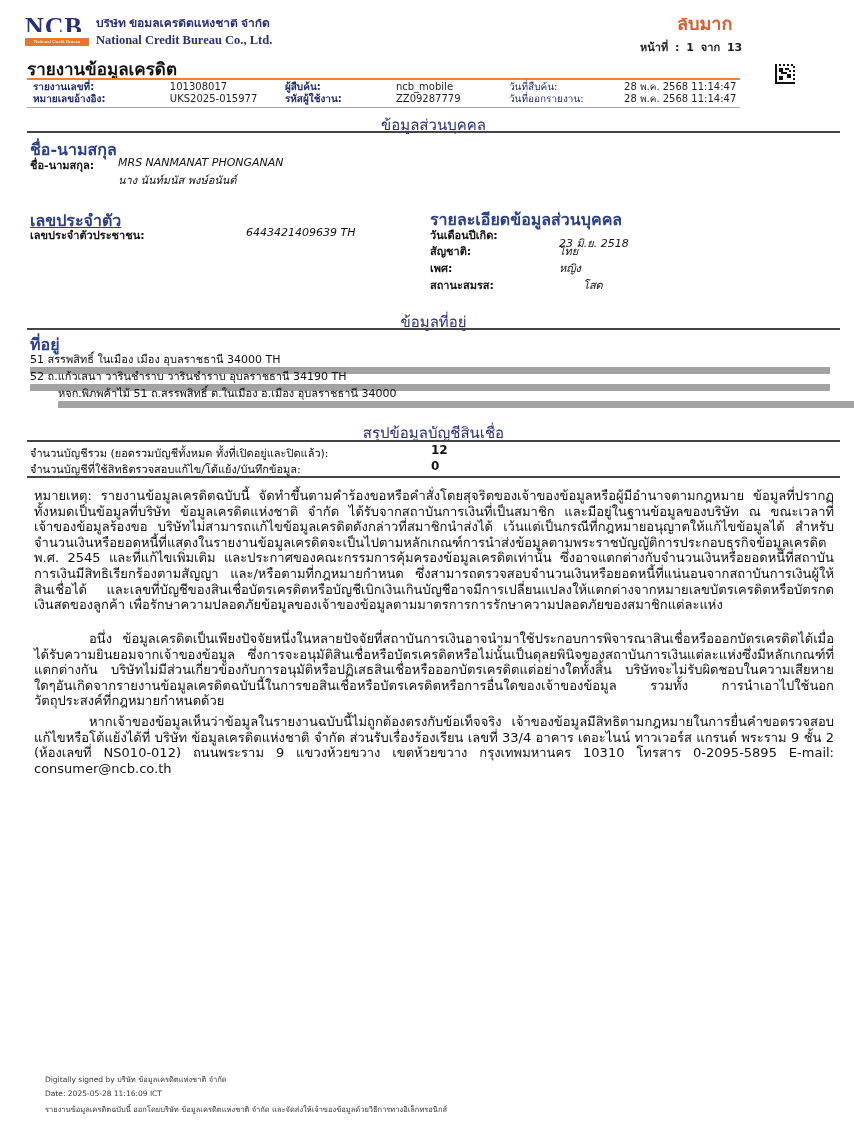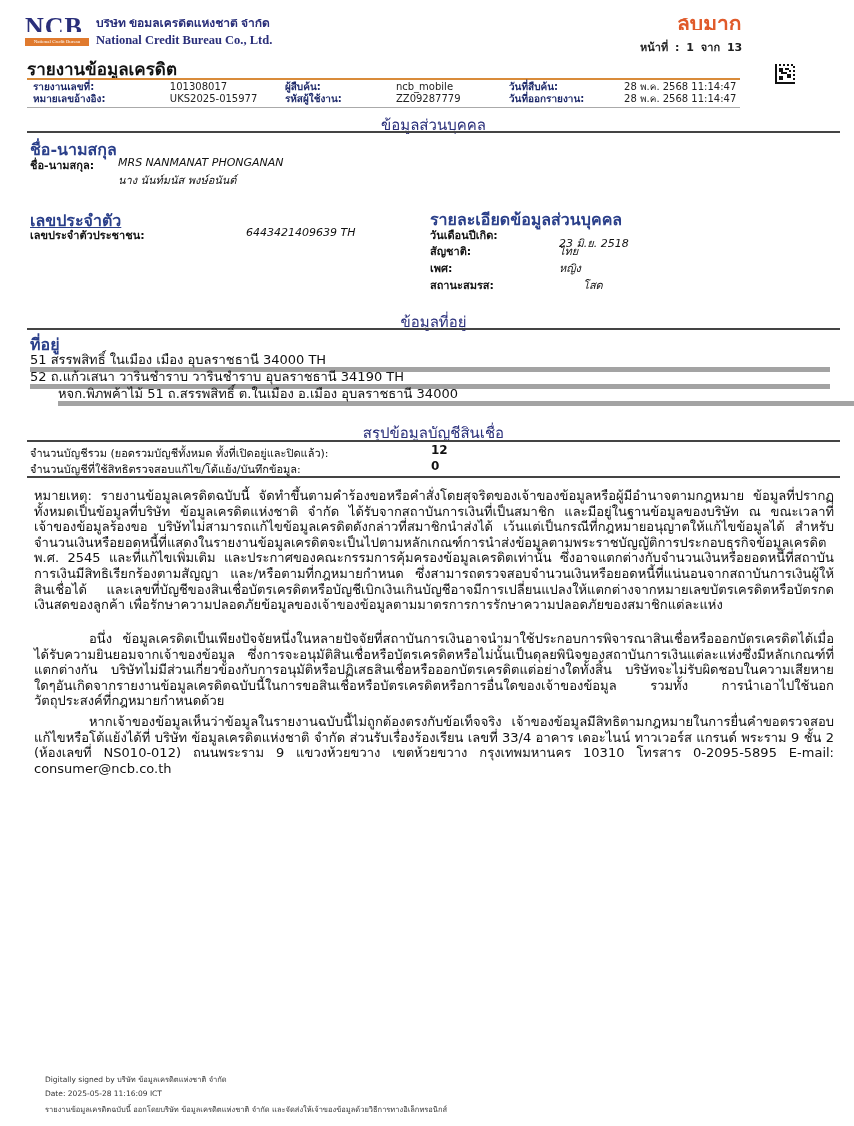--- a/index.html
+++ b/index.html
@@ -3,41 +3,41 @@
   <meta charset="utf-8">
   <style>
     html, body { margin: 0; padding: 0; background: #ffffff; }
     body { width: 854px; height: 1126px; position: relative; overflow: hidden; font-family: "DejaVu Sans", sans-serif; color: #111; }
     .abs { position: absolute; }
     .logo-box { left: 25px; top: 20px; width: 64px; height: 26px; }
     .logo-letters { position:absolute; left:0; top:-6px; font-family:"Liberation Serif", serif; font-weight:bold; font-size:26px; color:#2a2f7a; letter-spacing:1px; line-height:26px; height:18px; overflow:hidden; }
     .logo-band { position:absolute; left:0; top:18px; width:64px; height:8px; background:#e07a2e; color:#fff; font-size:5px; line-height:8px; text-align:center; font-family:"Liberation Serif", serif; }
     .company-th { left: 96px; top: 19px; font-family:"Liberation Serif", serif; font-weight:bold; font-size:12px; color:#2a2f7a; height:8px; overflow:hidden; line-height:8px; }
     .company-en { left: 96px; top: 33px; font-family:"Liberation Serif", serif; font-weight:bold; font-size:12.5px; color:#2a2f7a; }
-    .stamp { left: 677px; top: 18px; font-weight:bold; color:#e05a2a; font-size:21px; height:12px; overflow:hidden; line-height:12px; }
+    .stamp { left: 677px; top: 18px; font-weight:bold; color:#e05a2a; font-size:18px; height:12px; overflow:hidden; line-height:12px; }
     .page-no { left: 640px; top: 38px; font-weight:bold; font-size:11px; color:#222; word-spacing:3px; }
     .report-title { left: 27px; top: 55px; font-size:17px; font-weight:bold; color:#111; }
     .title-rule { left: 27px; top: 78px; width: 713px; height: 2px; background: #d98b3a; }
     .meta-grid { left: 33px; top: 81px; width: 710px; font-size:10px; line-height:12px; }
     .meta-row { display:flex; }
     .meta-row span { display:block; }
     .c1 { width: 138px; font-weight:bold; color:#1e2a6a; }
     .c2 { width: 116px; color:#222; }
     .c3 { width: 112px; font-weight:bold; color:#1e2a6a; }
     .c4 { width: 114px; color:#222; }
-    .c5 { width: 116px; font-weight:bold; color:#1e2a6a; }
+    .c5 { width: 116px; font-weight:normal; color:#1e2a6a; }
     .c6 { width: 120px; color:#222; }
     .meta-rule { left: 27px; top: 107px; width: 713px; height: 1px; background: #aaa; }
     .qr { left: 775px; top: 64px; width: 20px; height: 20px; }
     .sec-head { font-size:15px; color:#2a2f7a; text-align:center; }
     .sec-rule { height:2px; background:#444; }
     .sub-head { font-size:16px; font-weight:bold; color:#2a3f8a; }
     .lbl { font-size:11px; font-weight:bold; color:#111; }
     .val { font-size:11px; color:#111;font-style:italic; }
-    .addr-line { left: 30px; width: 800px; font-size:13px; color:#111; border-bottom:5px solid #a3a3a3; height:15px; line-height:15px; }
+    .addr-line { left: 30px; width: 800px; font-size:11px; color:#111; border-bottom:7px solid #a3a3a3; height:15px; line-height:15px; }
     .sum-row { font-size:11px; color:#111; }
     .para { left: 34px; width: 800px; font-size:13px; line-height:15.6px; color:#111; text-align:justify; }
     .sig { left: 45px; font-size:7.5px; color:#333; }
   </style>
 </head>
 <body>
 
 <div class="abs logo-box">
   <div class="logo-letters">NCB</div>
   <div class="logo-band">National Credit Bureau</div>

